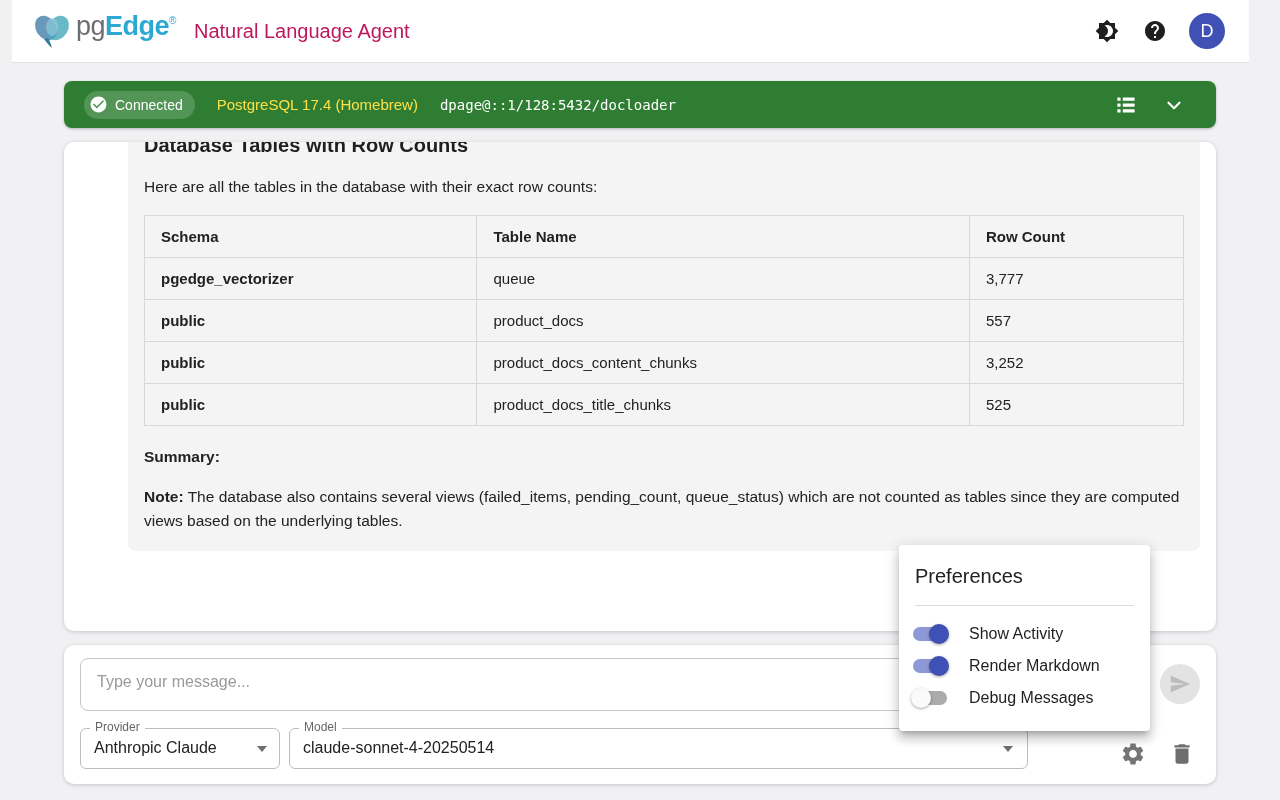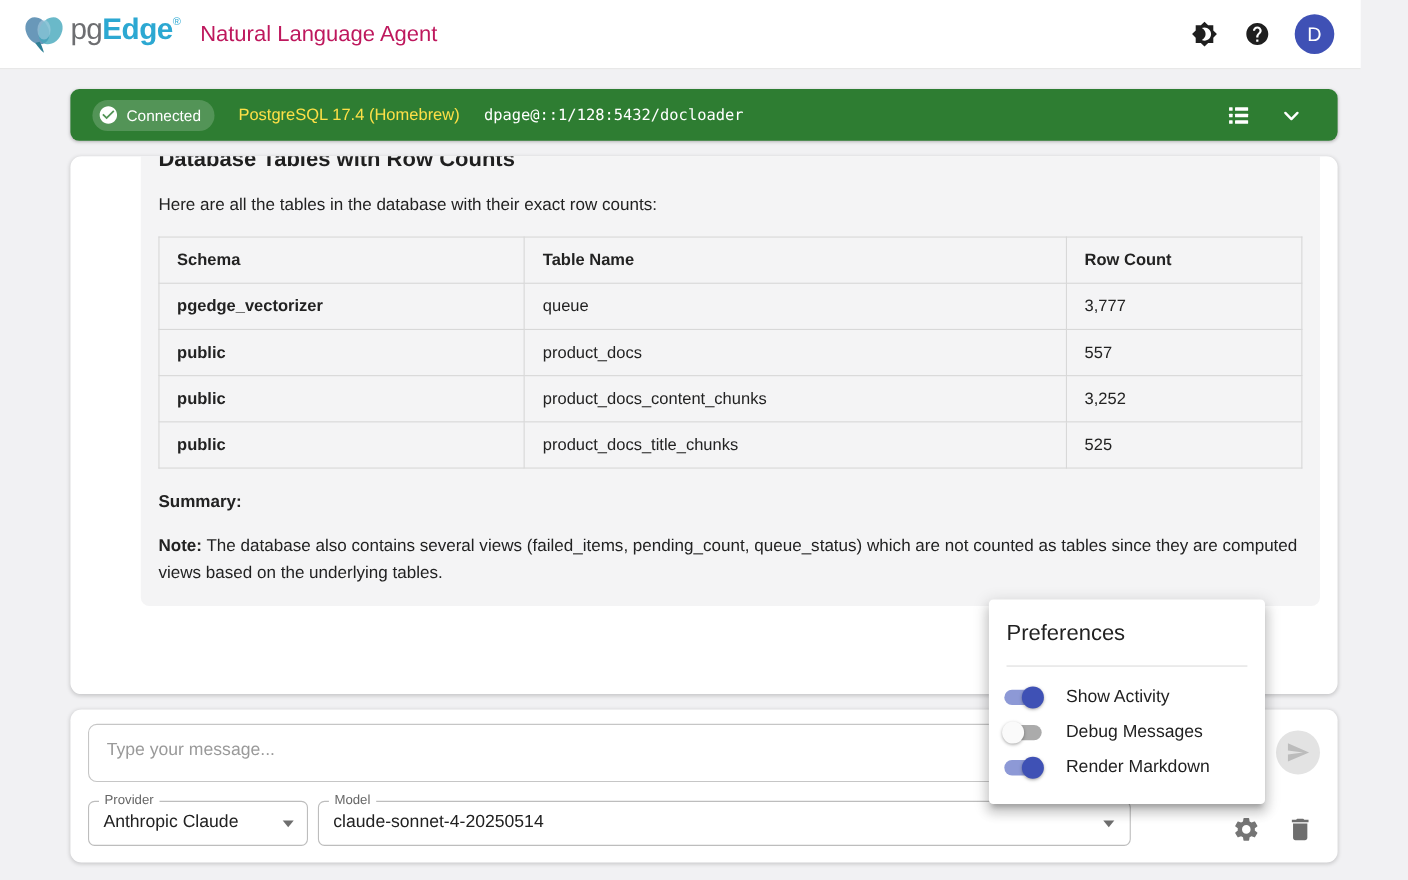--- a/index.html
+++ b/index.html
@@ -6,21 +6,21 @@
   html,body { width:1280px; height:800px; overflow:hidden; }
   body {
     background:#f1f1f3;
     font-family:"Liberation Sans", sans-serif;
     color:#212121;
     position:relative;
   }
 
   
   .app-header {
-    position:absolute; left:0; top:0; width:1237px; height:63px;
+    position:absolute; left:12px; top:0; width:1237px; height:63px;
     background:#ffffff; border-bottom:1px solid #e3e3e3;
     display:flex; align-items:center; padding:0 24px 0 18px; z-index:5;
   }
   .logo { display:flex; align-items:flex-start; }
   .logo-text { font-size:27px; letter-spacing:-0.5px; margin-left:2px; }
   .logo-pg { color:#6d6e71; font-weight:400; }
   .logo-edge { color:#2ca8d2; font-weight:700; }
   .logo-reg { color:#2ca8d2; font-size:10px; vertical-align:top; line-height:20px; }
   .page-title { font-size:20px; color:#be185d; margin-left:18px; font-weight:400; }
   .header-spacer { flex:1; }
@@ -238,31 +238,31 @@
   <div class="prefs-title">Preferences</div>
   <hr class="prefs-divider">
   <div class="prefs-rows">
     <div class="toggle-row">
       <span class="switch on">
           <span class="knob"></span>
         </span>
       <span class="toggle-label">Show Activity</span>
     </div>
     <div class="toggle-row">
+      <span class="switch on">
+          <span class="knob"></span>
+        </span>
+      <span class="toggle-label">Render Markdown</span>
+    </div>
+    <div class="toggle-row">
       <span class="switch off">
           <span class="knob"></span>
         </span>
       <span class="toggle-label">Debug Messages</span>
     </div>
-    <div class="toggle-row">
-      <span class="switch on">
-          <span class="knob"></span>
-        </span>
-      <span class="toggle-label">Render Markdown</span>
-    </div>
   </div>
 </div>
 
 <div class="composer">
   <textarea class="msg-input" placeholder="Type your message..." style=""></textarea>
 
   <button class="send-btn">
     <svg width="22" height="22" viewBox="0 0 24 24" fill="#bcbcbc">
       <path d="M2.01 21L23 12 2.01 3 2 10l15 2-15 2z"></path>
     </svg>

